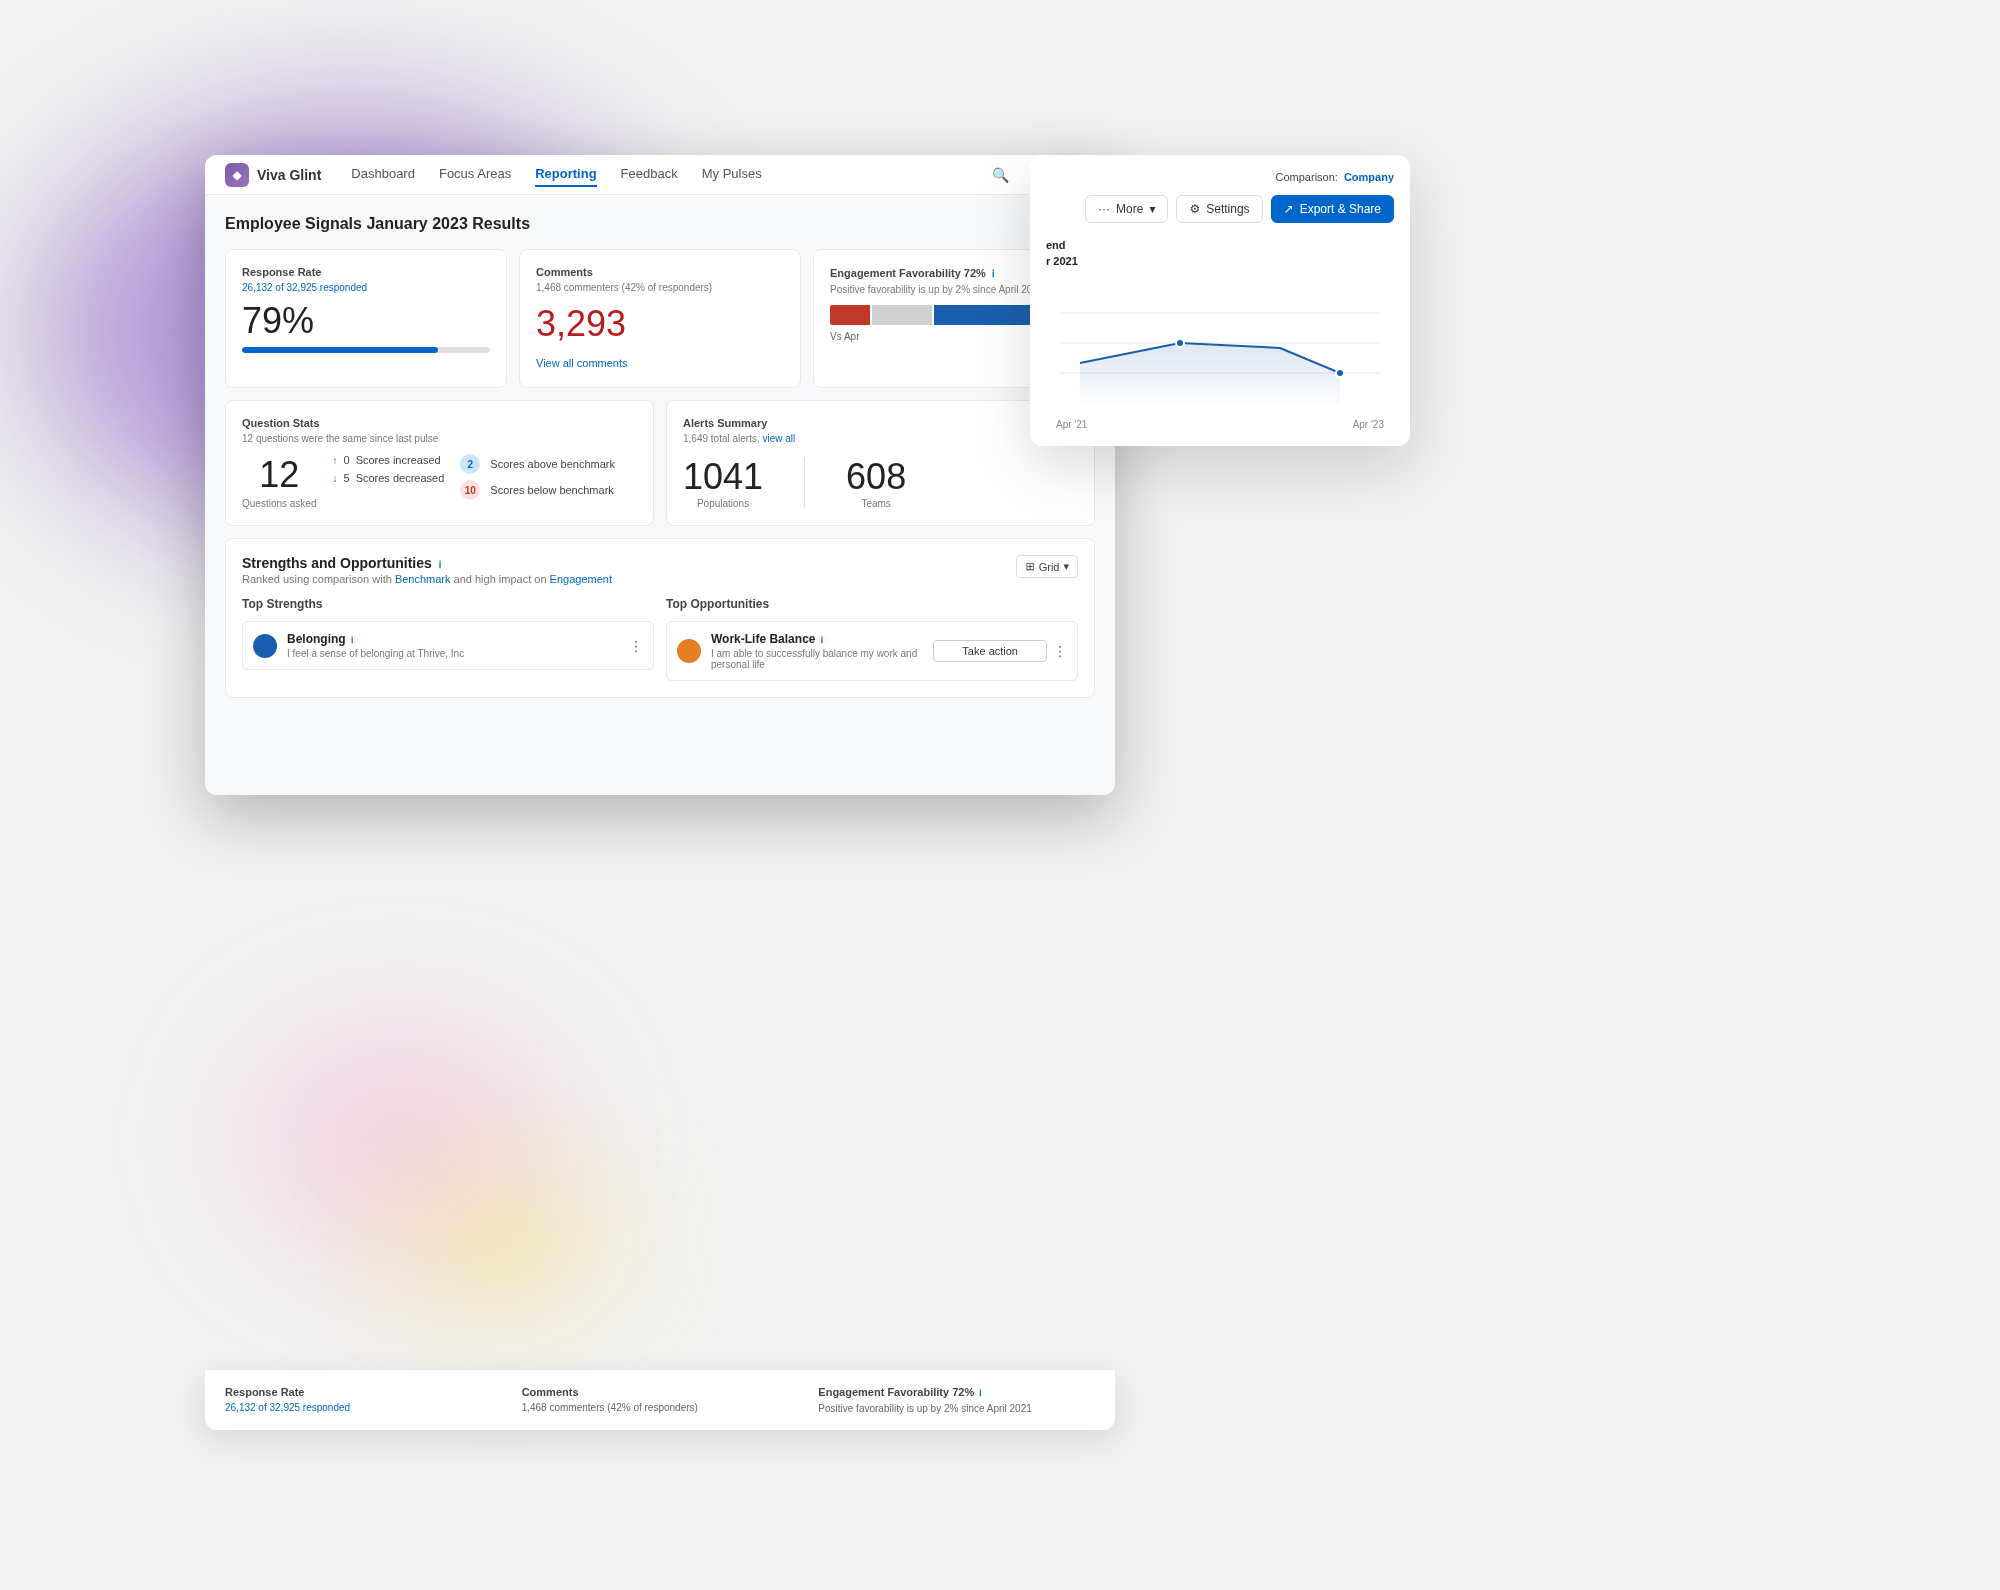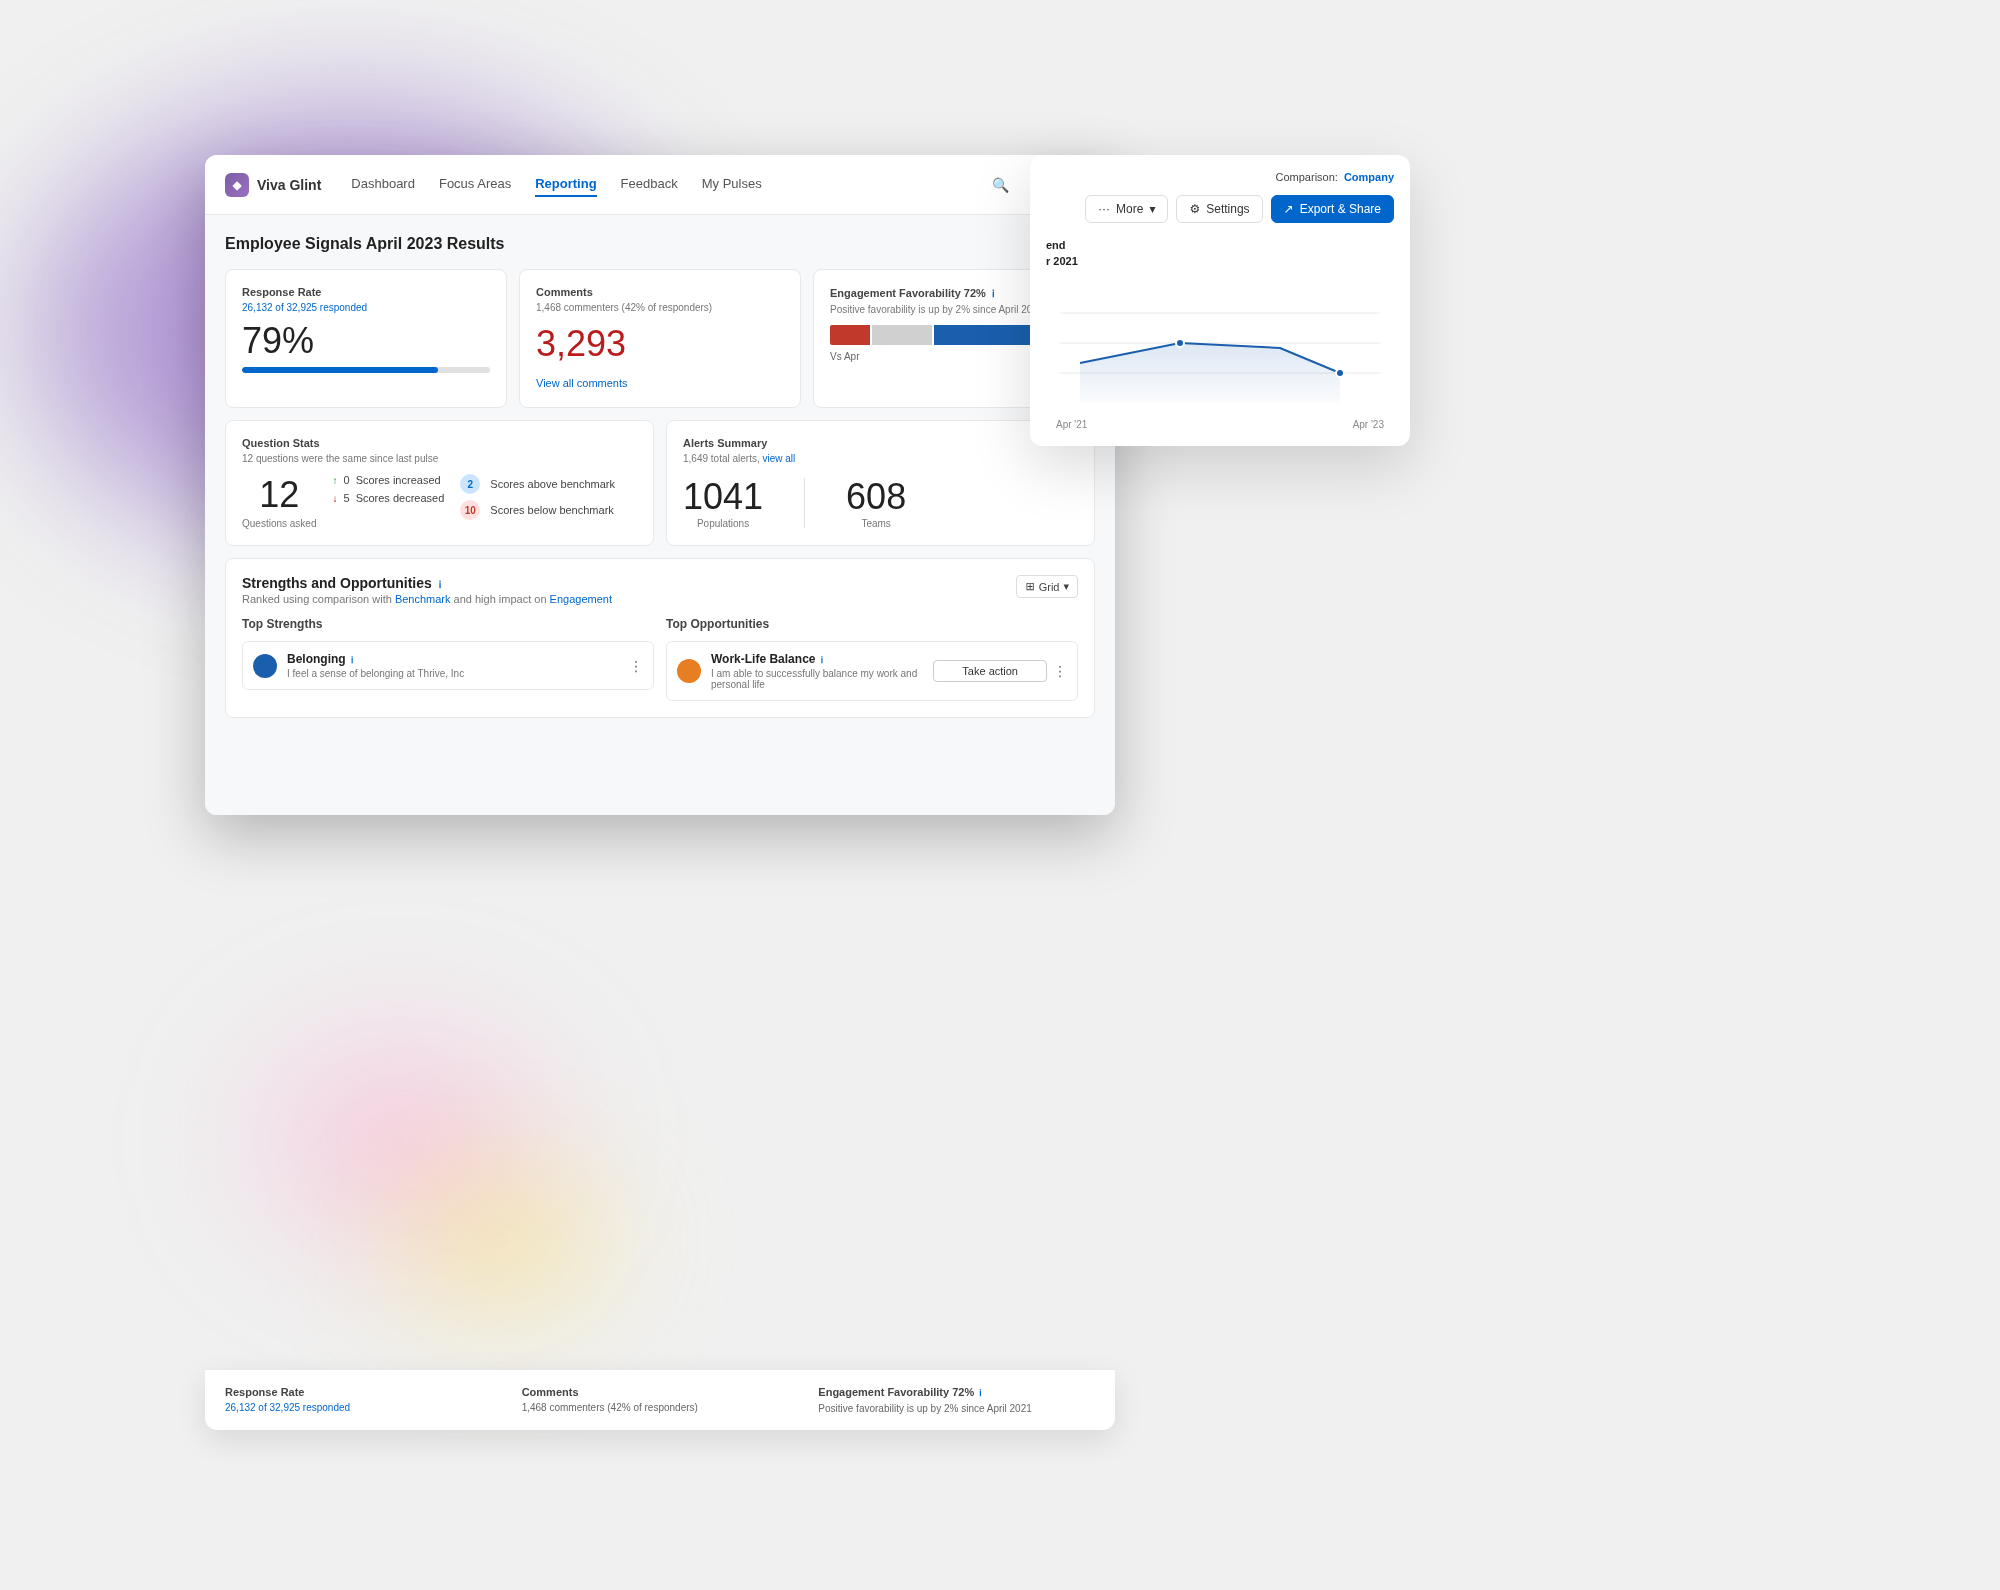--- a/index.html
+++ b/index.html
@@ -45,21 +45,21 @@
       border-radius: 12px;
       box-shadow: 0 20px 60px rgba(0,0,0,0.25);
       overflow: hidden;
     }
 
     
     .nav-bar {
       display: flex;
       align-items: center;
       padding: 0 20px;
-      height: 60px;
+      height: 40px;
       background: #fff;
       border-bottom: 1px solid #e8e8e8;
     }
     .nav-logo {
       display: flex;
       align-items: center;
       gap: 8px;
       margin-right: 30px;
     }
     .nav-logo-icon {
@@ -531,21 +531,21 @@
         <span>✉</span>
       </div>
       <div class="nav-icon-btn">
         <span>?</span>
       </div>
     </div>
   </nav>
 
   <div class="main-content">
 
-    <div class="report-title">Employee Signals April 2023 Results</div>
+    <div class="report-title">Employee Signals January 2023 Results</div>
 
     <div class="stats-grid">
 
       <div class="stat-card">
         <div class="stat-card-label">Response Rate</div>
         <div class="stat-card-sublabel">
           <a>26,132 of 32,925 responded</a>
         </div>
         <div class="stat-big-number">79%</div>
         <div class="progress-bar-container">

